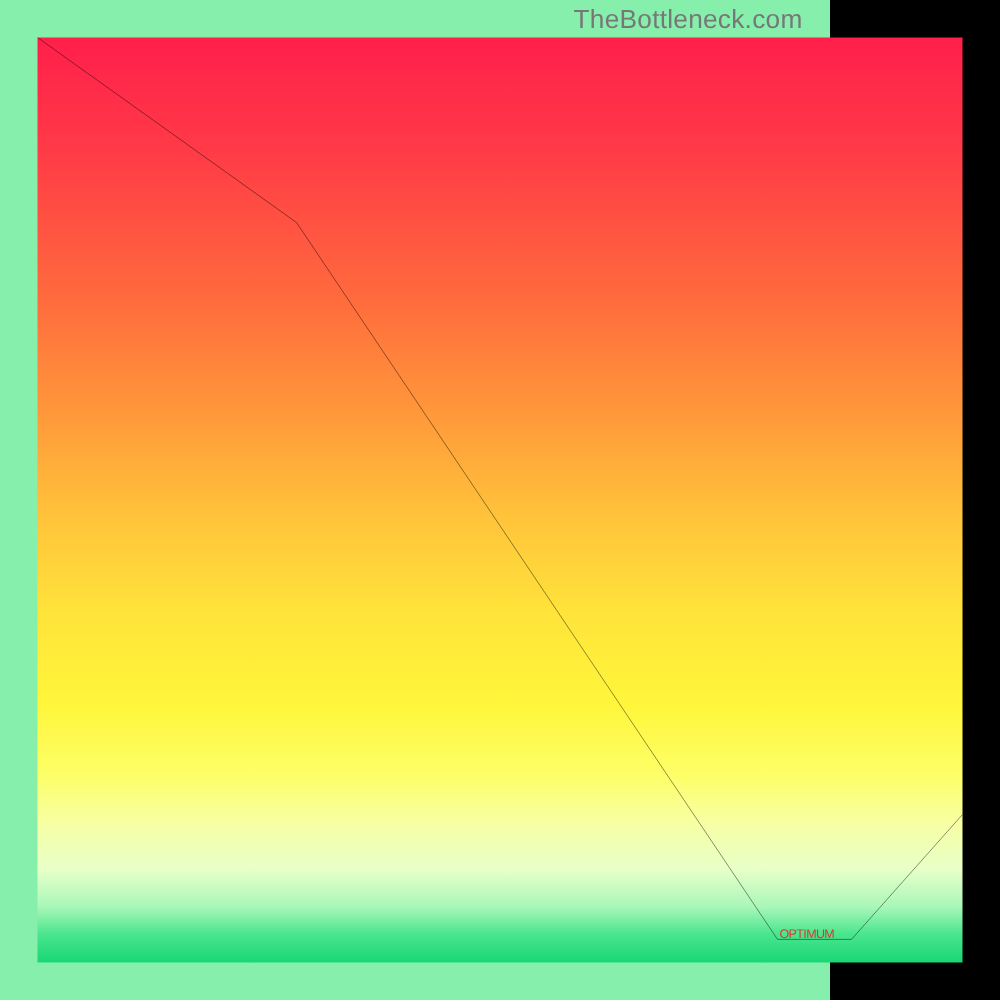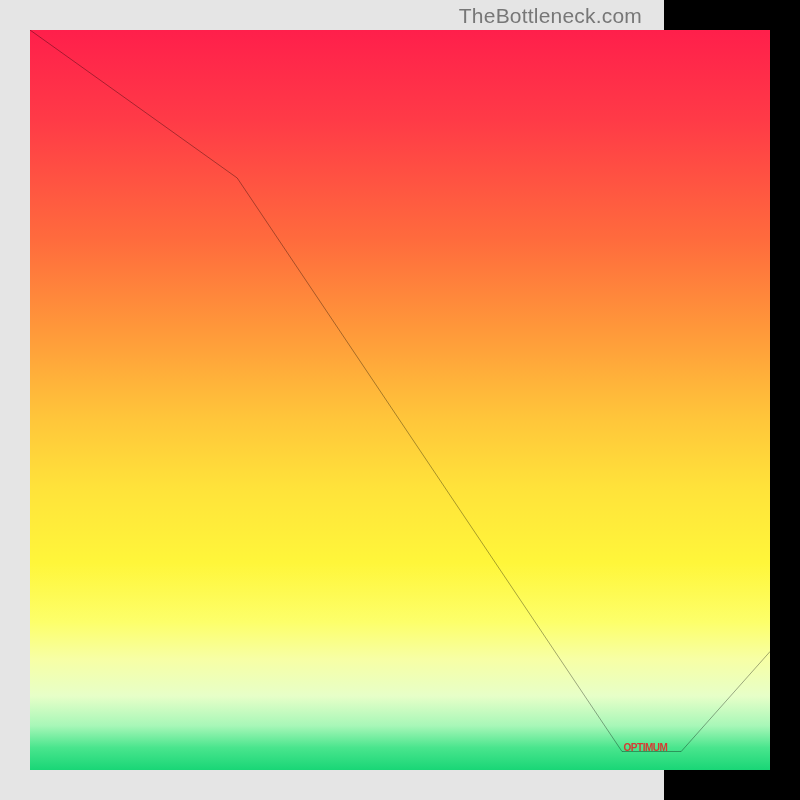--- a/index.html
+++ b/index.html
@@ -7,21 +7,21 @@
     padding: 0;
     width: 800px;
     height: 800px;
     background: #000;
     font-family: Arial, Helvetica, sans-serif;
   }
   .frame {
     position: relative;
     width: 664px;
     height: 800px;
-    background: #e5e5e5;
+    background: #86efac;
   }
   .plot {
     position: absolute;
     left: 30px;
     top: 30px;
     width: 740px;
     height: 740px;
     background: linear-gradient(
       to bottom,
       #ff1f4b 0%,
@@ -51,21 +51,21 @@
     top: 4px;
     right: 22px;
     color: #777;
     font-size: 21px;
     letter-spacing: 0.2px;
     user-select: none;
   }
   .floor-label {
     position: absolute;
     font-size: 10px;
-    font-weight: 700;
+    font-weight: 400;
     color: #d63a32;
     letter-spacing: -0.5px;
     white-space: nowrap;
   }
 </style>
 </head>
 <body>
 
 <div class="frame">
 

